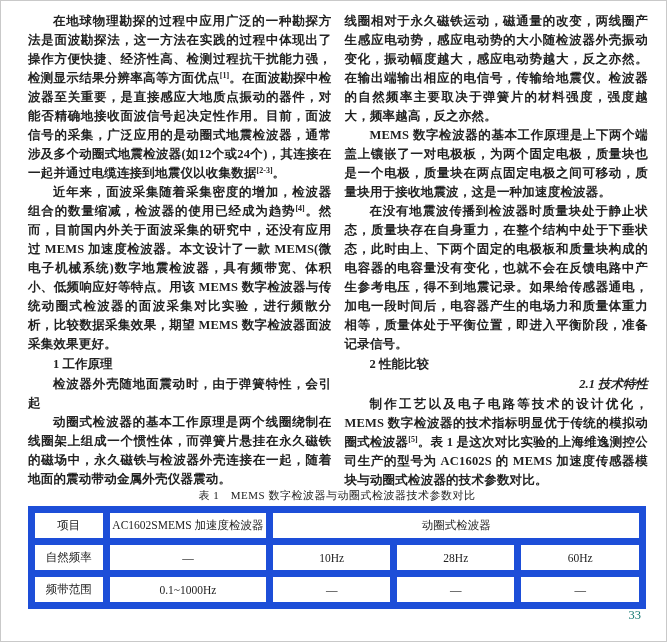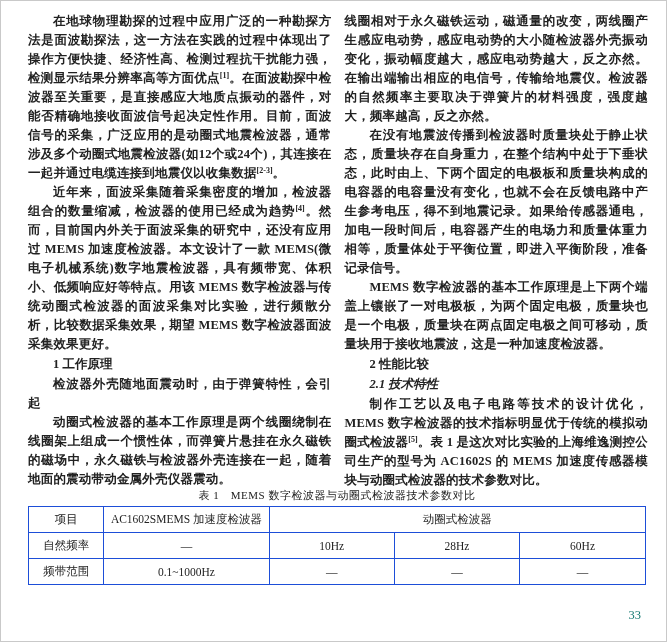--- a/index.html
+++ b/index.html
@@ -21,39 +21,39 @@
     margin:0;font-size:12.5px;line-height:19px;
     text-align:justify;letter-spacing:0.2px;font-weight:bold;
   }
   .indent{text-indent:2em;}
   .sec-heading{
     margin:1px 0;font-size:12.5px;line-height:19px;
     font-weight:bold;text-indent:2em;
   }
   .sub-heading{
     margin:1px 0;font-size:12.5px;line-height:19px;
-    font-weight:bold;font-style:italic;text-indent:2em;
+    font-weight:bold;font-style:italic;text-indent:2em;text-align:right;
   }
   sup.ref{
     font-size:8px;line-height:0;vertical-align:baseline;
     position:relative;top:-0.45em;letter-spacing:0;
   }
   .table-block{
     position:absolute;left:28px;top:488px;width:618px;
   }
   .caption{
     text-align:center;font-weight:normal;font-size:11px;
     line-height:14px;margin-bottom:4px;letter-spacing:0.5px;
   }
   table.params{
     width:100%;border-collapse:collapse;table-layout:fixed;
     border:1.5px solid #333;font-size:11.5px;
   }
   table.params th,table.params td{
-    border:1px solid #1d4ed8;text-align:center;vertical-align:middle;
+    border:7px solid #1d4ed8;text-align:center;vertical-align:middle;
     height:25px;font-weight:normal;padding:0 2px;overflow:hidden;
   }
   .page-number{
     position:absolute;right:26px;top:608px;
     font-size:12.5px;color:#0f766e;
   }
 </style>
 </head>
 <body>
 
@@ -64,22 +64,22 @@
     <div class="col">
       <p class="para indent"><span>在地球物理勘探的过程中应用广泛的一种勘探方法是面波勘探法，这一方法在实践的过程中体现出了操作方便快捷、经济性高、检测过程抗干扰能力强，检测显示结果分辨率高等方面优点</span><sup class="ref">[1]</sup><span>。在面波勘探中检波器至关重要，是直接感应大地质点振动的器件，对能否精确地接收面波信号起决定性作用。目前，面波信号的采集，广泛应用的是动圈式地震检波器，通常涉及多个动圈式地震检波器(如12个或24个)，其连接在一起并通过电缆连接到地震仪以收集数据</span><sup class="ref">[2-3]</sup><span>。</span></p>
       <p class="para indent"><span>近年来，面波采集随着采集密度的增加，检波器组合的数量缩减，检波器的使用已经成为趋势</span><sup class="ref">[4]</sup><span>。然而，目前国内外关于面波采集的研究中，还没有应用过 MEMS 加速度检波器。本文设计了一款 MEMS(微电子机械系统)数字地震检波器，具有频带宽、体积小、低频响应好等特点。用该 MEMS 数字检波器与传统动圈式检波器的面波采集对比实验，进行频散分析，比较数据采集效果，期望 MEMS 数字检波器面波采集效果更好。</span></p>
       <h3 class="sec-heading">1 工作原理</h3>
       <p class="para indent">检波器外壳随地面震动时，由于弹簧特性，会引起</p>
       <p class="para indent">动圈式检波器的基本工作原理是两个线圈绕制在线圈架上组成一个惯性体，而弹簧片悬挂在永久磁铁的磁场中，永久磁铁与检波器外壳连接在一起，随着地面的震动带动金属外壳仪器震动。</p>
     </div>
 
     <div class="col">
       <p class="para">线圈相对于永久磁铁运动，磁通量的改变，两线圈产生感应电动势，感应电动势的大小随检波器外壳振动变化，振动幅度越大，感应电动势越大，反之亦然。在输出端输出相应的电信号，传输给地震仪。检波器的自然频率主要取决于弹簧片的材料强度，强度越大，频率越高，反之亦然。</p>
+      <p class="para indent">MEMS 数字检波器的基本工作原理是上下两个端盖上镶嵌了一对电极板，为两个固定电极，质量块也是一个电极，质量块在两点固定电极之间可移动，质量块用于接收地震波，这是一种加速度检波器。</p>
       <p class="para indent">在没有地震波传播到检波器时质量块处于静止状态，质量块存在自身重力，在整个结构中处于下垂状态，此时由上、下两个固定的电极板和质量块构成的电容器的电容量没有变化，也就不会在反馈电路中产生参考电压，得不到地震记录。如果给传感器通电，加电一段时间后，电容器产生的电场力和质量体重力相等，质量体处于平衡位置，即进入平衡阶段，准备记录信号。</p>
-      <p class="para indent">MEMS 数字检波器的基本工作原理是上下两个端盖上镶嵌了一对电极板，为两个固定电极，质量块也是一个电极，质量块在两点固定电极之间可移动，质量块用于接收地震波，这是一种加速度检波器。</p>
       <h3 class="sec-heading">2 性能比较</h3>
       <h4 class="sub-heading">2.1 技术特性</h4>
       <p class="para indent"><span>制作工艺以及电子电路等技术的设计优化，MEMS 数字检波器的技术指标明显优于传统的模拟动圈式检波器</span><sup class="ref">[5]</sup><span>。表 1 是这次对比实验的上海维逸测控公司生产的型号为 AC1602S 的 MEMS 加速度传感器模块与动圈式检波器的技术参数对比。</span></p>
     </div>
 
   </div>
 
   <div class="table-block">
     <div class="caption">表 1　MEMS 数字检波器与动圈式检波器技术参数对比</div>
     <table class="params">

